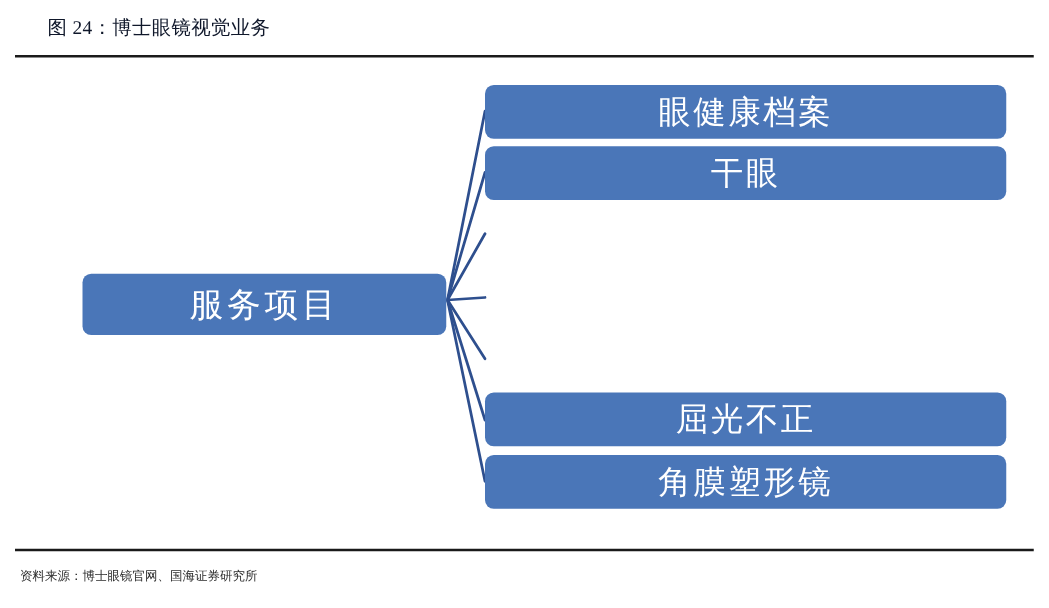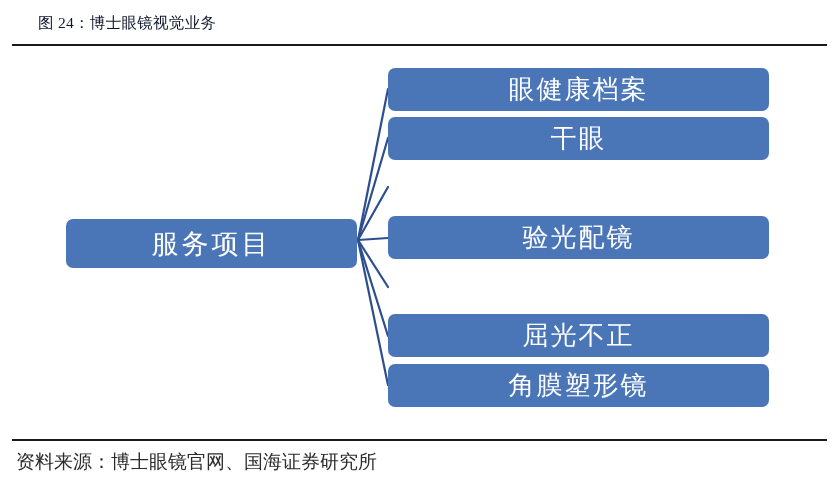--- a/index.html
+++ b/index.html
@@ -46,21 +46,21 @@
     height: 2px;
     background: #1a1a1a;
   }
 
   
   .source-note {
     position: absolute;
     left: 16px;
     top: 452px;
     font-family: "Liberation Serif", "DejaVu Serif", serif;
-    font-size: 19px;
+    font-size: 10px;
     line-height: 20px;
     color: #2b2b2b;
     white-space: nowrap;
   }
 
   
   .diagram {
     position: absolute;
     left: 0;
     top: 46px;
@@ -96,21 +96,21 @@
     left: 66px;
     top: 173px;
     width: 291px;
     height: 49px;
     font-size: 27px;
     letter-spacing: 3px;
   }
 
   .node-leaf {
     left: 388px;
-    width: 381px;
+    width: 417px;
     height: 43px;
     font-size: 26px;
   }
   .leaf-0 { top: 22px; }
   .leaf-1 { top: 71px; }
   .leaf-2 { top: 120px; }
   .leaf-3 { top: 170px; }
   .leaf-4 { top: 219px; }
   .leaf-5 { top: 268px; text-align: center; }
   .leaf-6 { top: 318px; }
@@ -136,21 +136,20 @@
     </g>
   </svg>
 
   <div class="node node-root">服务项目</div>
 
   <div class="node node-leaf leaf-0">眼健康档案</div>
 
   <div class="node node-leaf leaf-1">干眼</div>
 
 
-  <div class="node node-leaf leaf-3">验光配镜</div>
 
 
   <div class="node node-leaf leaf-5">屈光不正</div>
 
   <div class="node node-leaf leaf-6">角膜塑形镜</div>
 
 </div>
 
 <div class="rule-bottom"></div>
 

